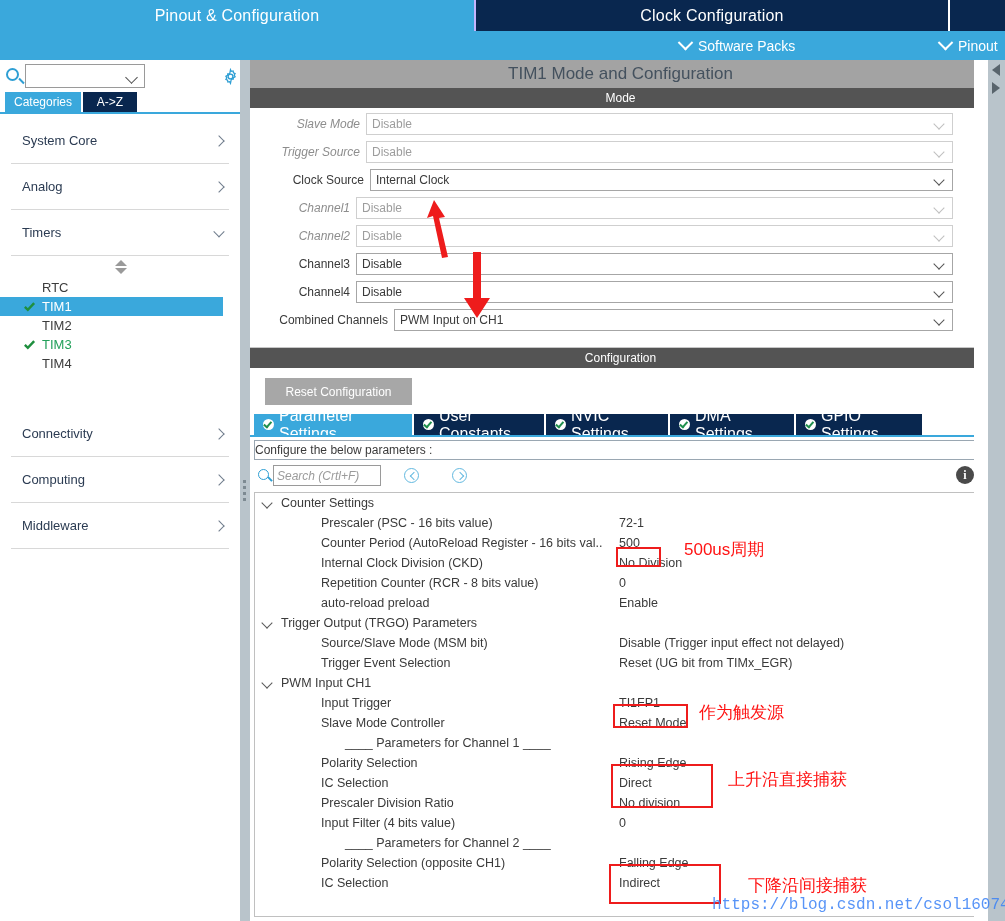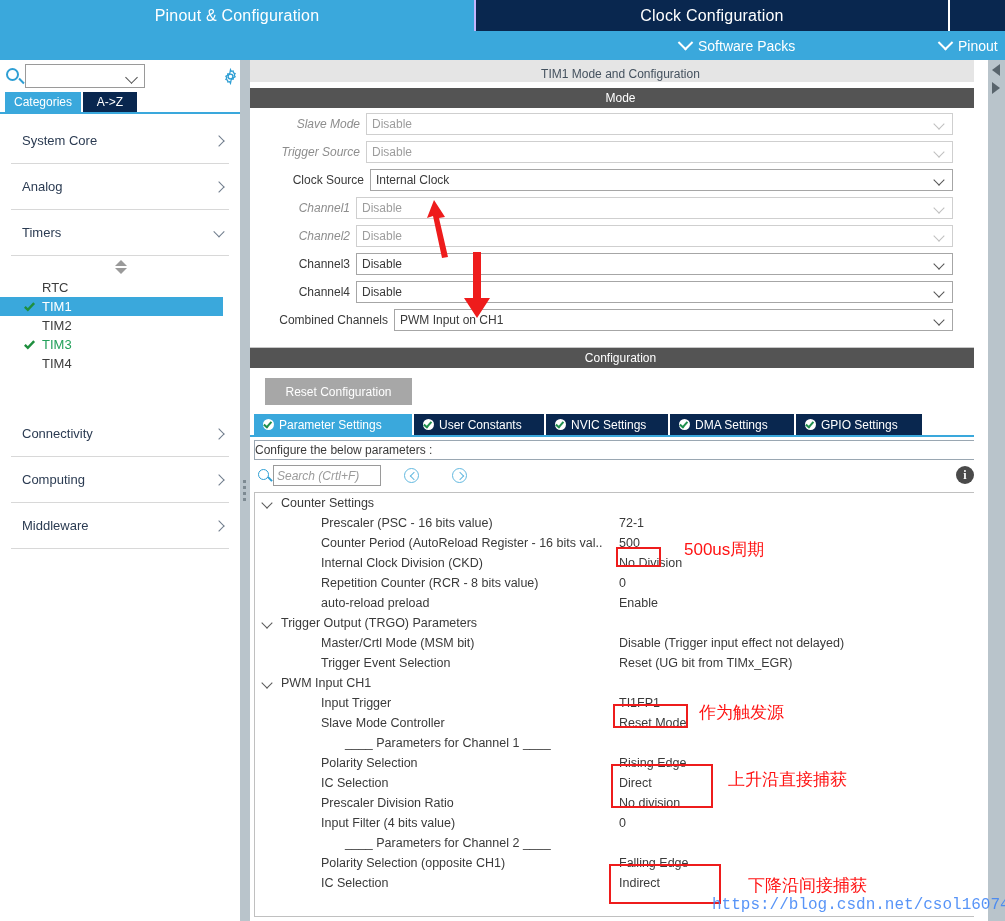--- a/index.html
+++ b/index.html
@@ -112,23 +112,23 @@
 
   
   .splitter { position: absolute; left: 240px; top: 60px; width: 10px; height: 861px; background: #b9c4cb; }
   .splitter .dots { position: absolute; left: 3px; top: 420px; }
   .splitter .dots i { display: block; width: 3px; height: 3px; background: #7d8a92; margin-bottom: 3px; }
 
   
   .content { position: absolute; left: 250px; top: 60px; width: 755px; height: 861px; background: #ffffff; }
 
   .panel-title {
-    position: absolute; left: 0; top: 0; width: 741px; height: 22px;
-    line-height: 28px; text-align: center; font-size: 12px; color: #44515e;
-    background: #e5e5e5;
+    position: absolute; left: 0; top: 0; width: 741px; height: 28px;
+    line-height: 28px; text-align: center; font-size: 17px; color: #44515e;
+    background: #a3a3a3;
   }
 
   .bar-dark {
     height: 20px; line-height: 20px; text-align: center;
     background: #545454; color: #ffffff; font-size: 12px;
   }
   .mode-bar { position: absolute; left: 0; top: 28px; width: 741px; }
 
   .modebox {
     position: absolute; left: 0; top: 48px; width: 741px; height: 240px;
@@ -163,21 +163,21 @@
   .reset-btn {
     position: absolute; left: 15px; top: 10px; width: 147px; height: 27px;
     background: #a7a7a7; color: #ffffff; font-size: 12px;
     display: flex; align-items: center; justify-content: center;
   }
 
   .tabstrip { position: absolute; left: 0; top: 46px; height: 22px; }
   .ctab {
     position: absolute; top: 0; height: 21px;
     display: flex; align-items: center; gap: 5px;
-    padding: 0 9px; color: #ffffff; font-size: 12px; background: #09274f;
+    padding: 0 9px; color: #ffffff; font-size: 16px; background: #09274f;
   }
   .ctab.active { background: #3aa8dc; }
   .ctab .ok {
     width: 11px; height: 11px; border-radius: 50%;
     background: #ffffff; position: relative; flex: 0 0 auto;
   }
   .ctab .ok::after {
     content: ""; position: absolute; left: 2.4px; top: 1.4px;
     width: 3.4px; height: 6.4px;
     border-right: 2px solid #1f8f4e; border-bottom: 2px solid #1f8f4e;
@@ -543,21 +543,21 @@
         <div class="prow item">
           <span class="pname">auto-reload preload</span>
           <span class="pval">Enable</span>
         </div>
 
         <div class="prow group">
           <span class="twisty"></span>
           <span class="pname">Trigger Output (TRGO) Parameters</span>
         </div>
         <div class="prow item">
-          <span class="pname">Master/Crtl Mode (MSM bit)</span>
+          <span class="pname">Source/Slave Mode (MSM bit)</span>
           <span class="pval">Disable (Trigger input effect not delayed)</span>
         </div>
         <div class="prow item">
           <span class="pname">Trigger Event Selection</span>
           <span class="pval">Reset (UG bit from TIMx_EGR)</span>
         </div>
 
         <div class="prow group">
           <span class="twisty"></span>
           <span class="pname">PWM Input CH1</span>

